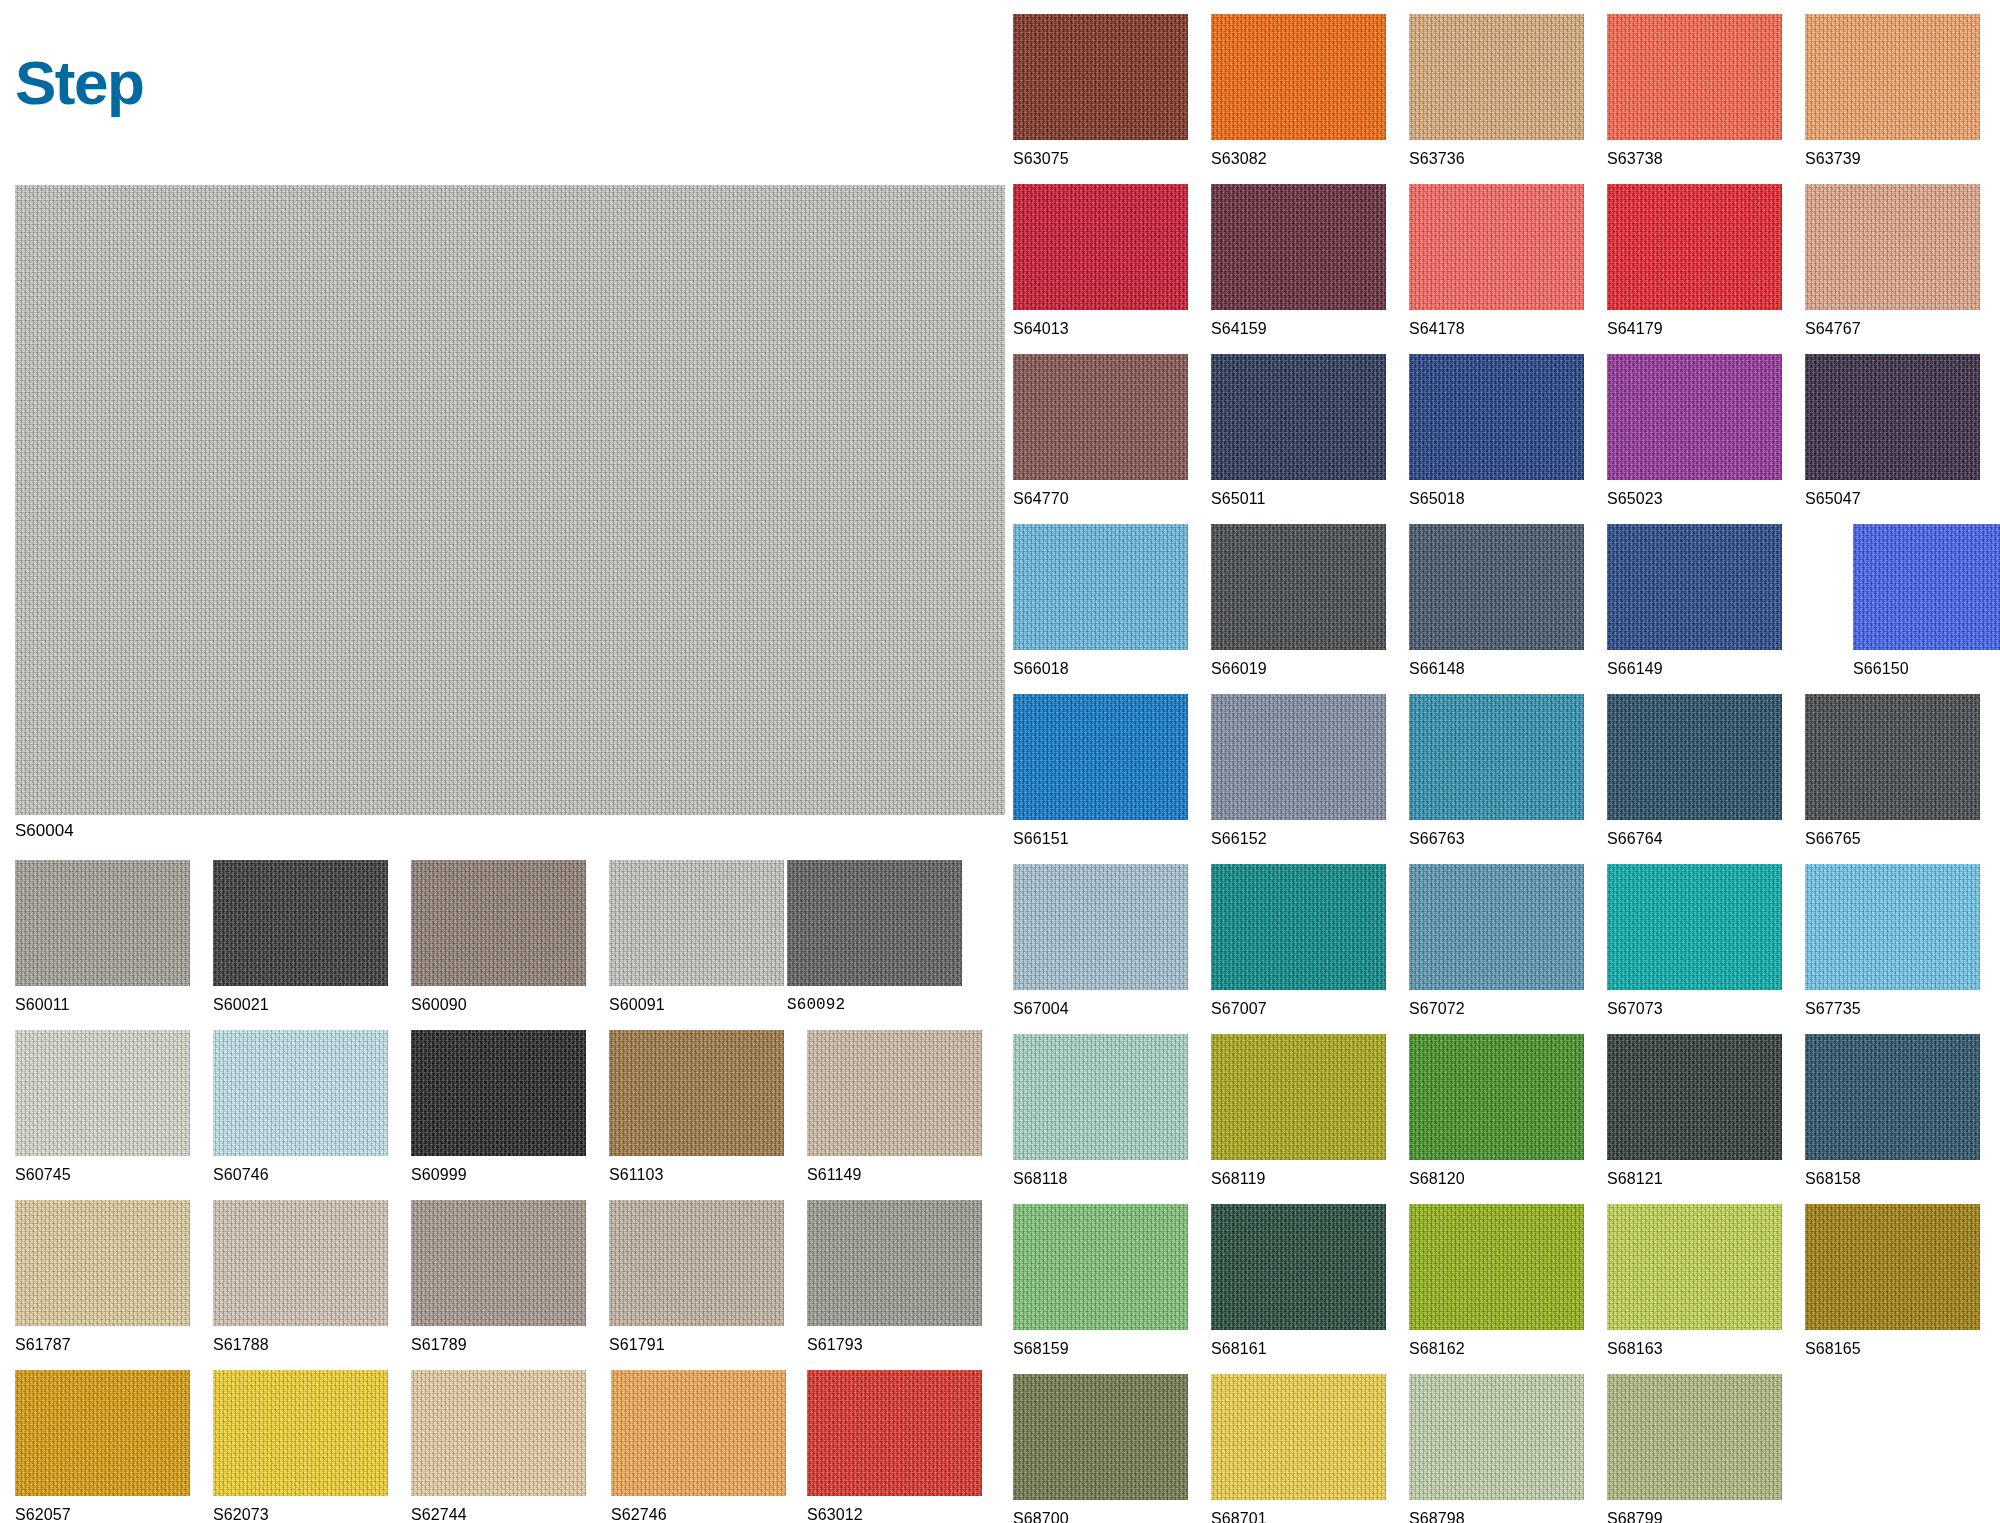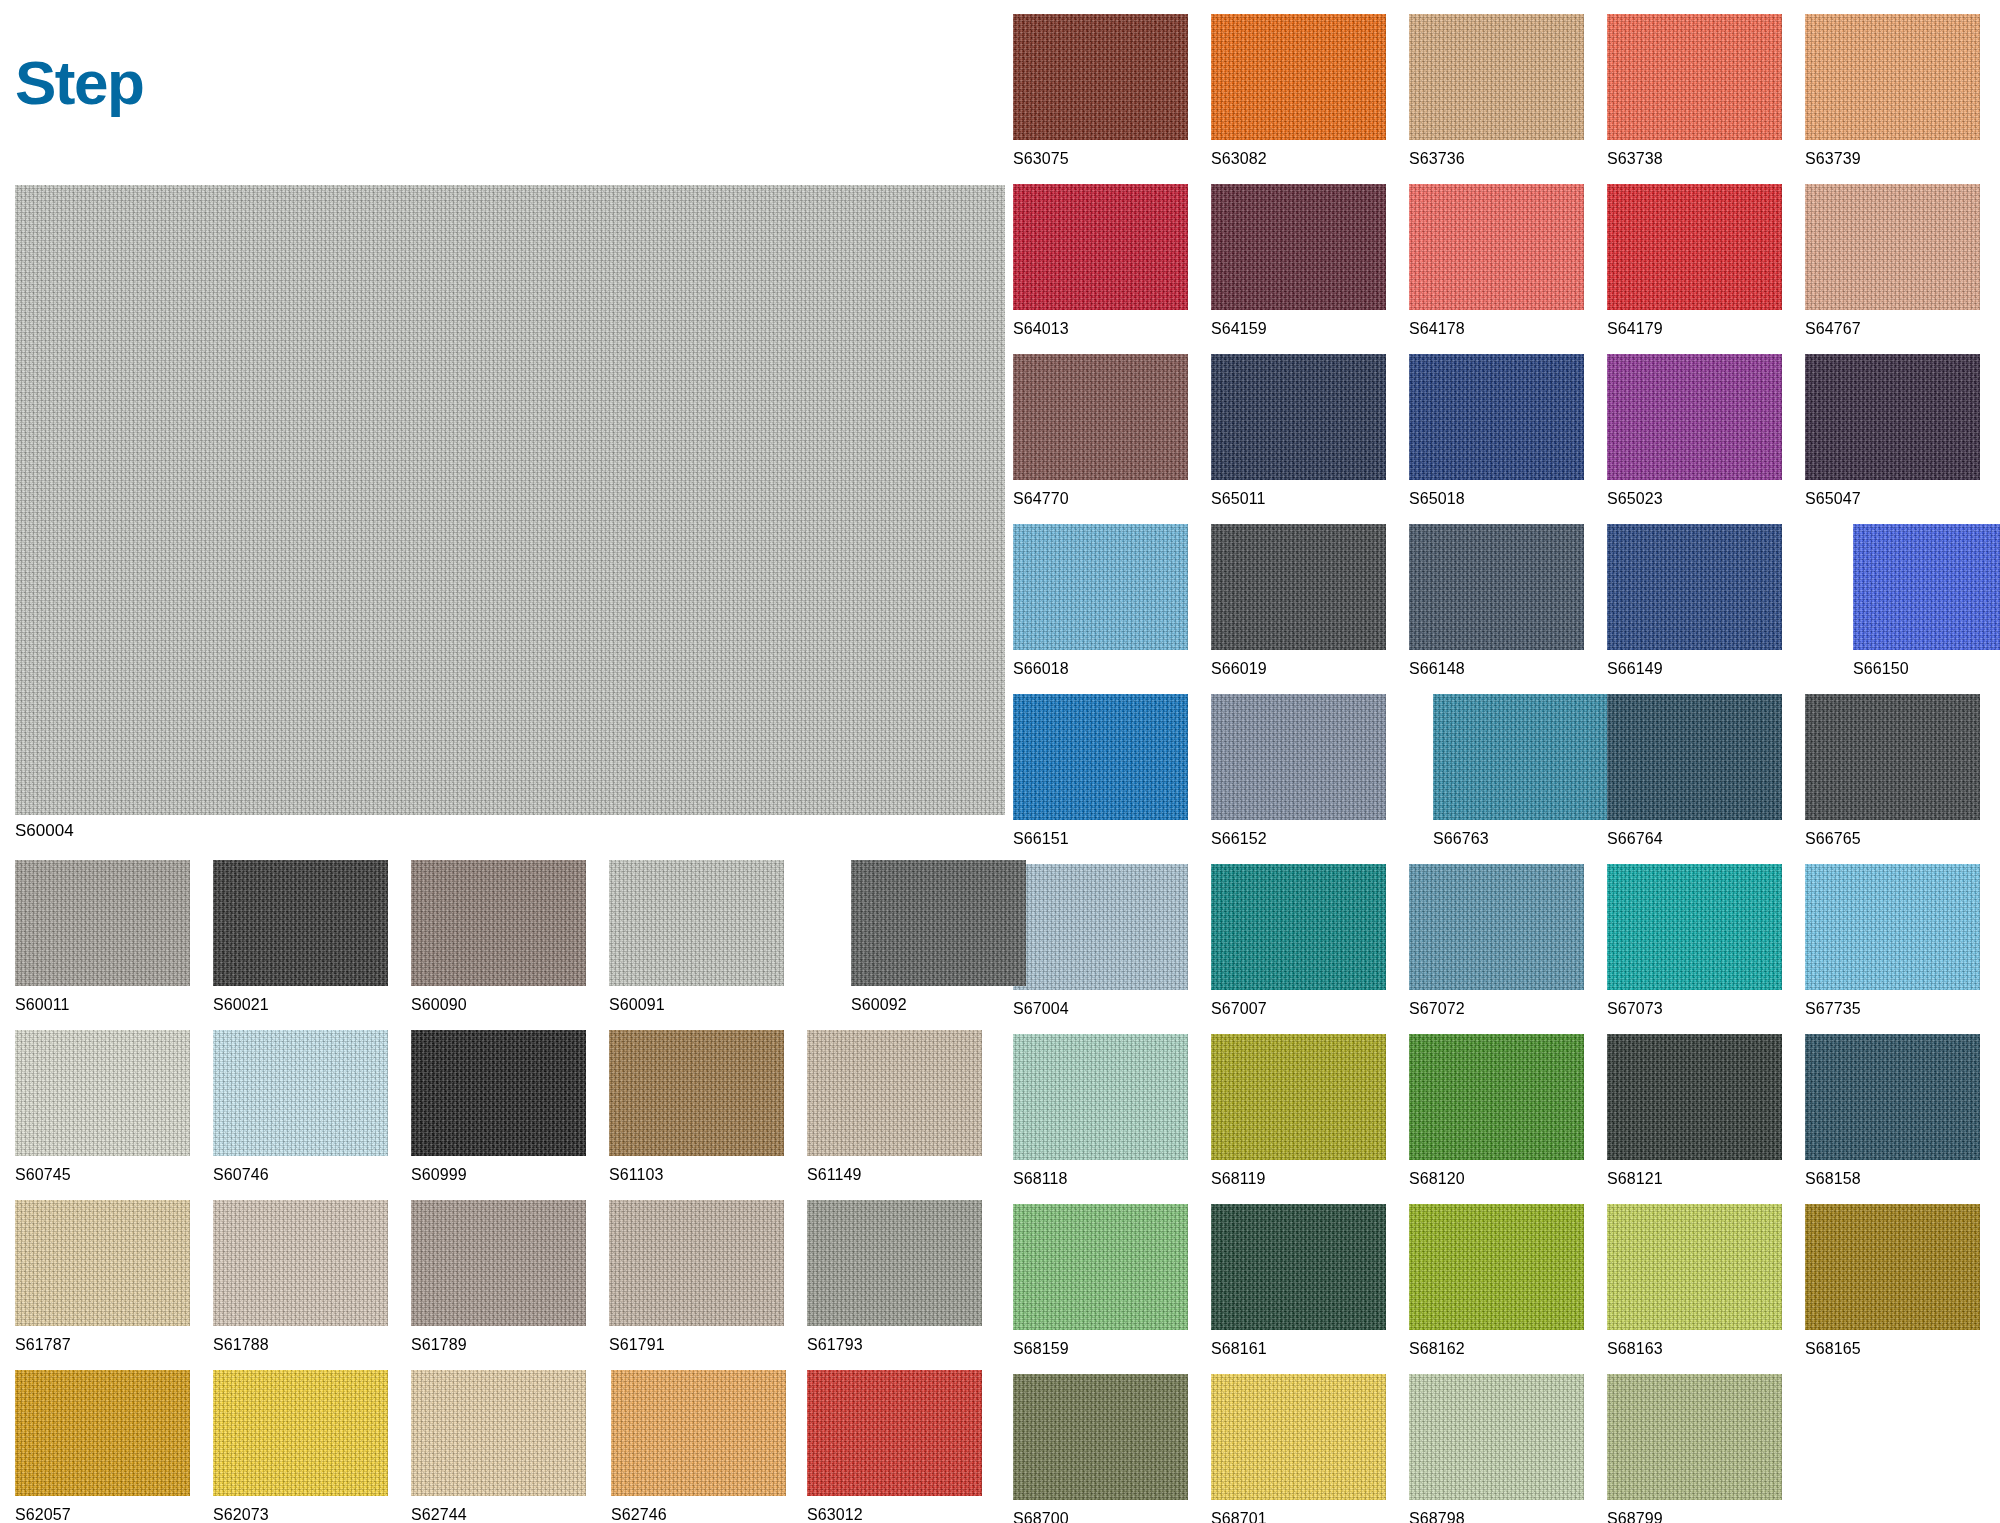--- a/index.html
+++ b/index.html
@@ -190,21 +190,21 @@
     </div>
     <div class="row">
       <div class="cell" style="left: 0px;">
         <div class="chip" style="background-color: rgb(5, 113, 192);"></div>
         <span class="lbl">S66151</span>
       </div>
       <div class="cell" style="left: 198px;">
         <div class="chip" style="background-color: rgb(124, 138, 160);"></div>
         <span class="lbl">S66152</span>
       </div>
-      <div class="cell" style="left: 396px; margin-left: 24px;">
+      <div class="cell" style="left: 396px;">
         <div class="chip" style="background-color: rgb(42, 138, 168);"></div>
         <span class="lbl">S66763</span>
       </div>
       <div class="cell" style="left: 594px;">
         <div class="chip" style="background-color: rgb(29, 67, 88);"></div>
         <span class="lbl">S66764</span>
       </div>
       <div class="cell" style="left: 792px;">
         <div class="chip" style="background-color: rgb(58, 63, 66);"></div>
         <span class="lbl">S66765</span>
@@ -306,21 +306,21 @@
         <span class="lbl">S60021</span>
       </div>
       <div class="cell" style="left: 396px;">
         <div class="chip" style="background-color: rgb(139, 122, 113);"></div>
         <span class="lbl">S60090</span>
       </div>
       <div class="cell" style="left: 594px;">
         <div class="chip" style="background-color: rgb(196, 199, 191);"></div>
         <span class="lbl">S60091</span>
       </div>
-      <div class="cell" style="left: 836px;">
+      <div class="cell" style="left: 772px; font-family: Liberation Mono, monospace;">
         <div class="chip" style="background-color: rgb(86, 89, 88);"></div>
         <span class="lbl">S60092</span>
       </div>
     </div>
     <div class="row">
       <div class="cell" style="left: 0px;">
         <div class="chip" style="background-color: rgb(217, 218, 205);"></div>
         <span class="lbl">S60745</span>
       </div>
       <div class="cell" style="left: 198px;">

